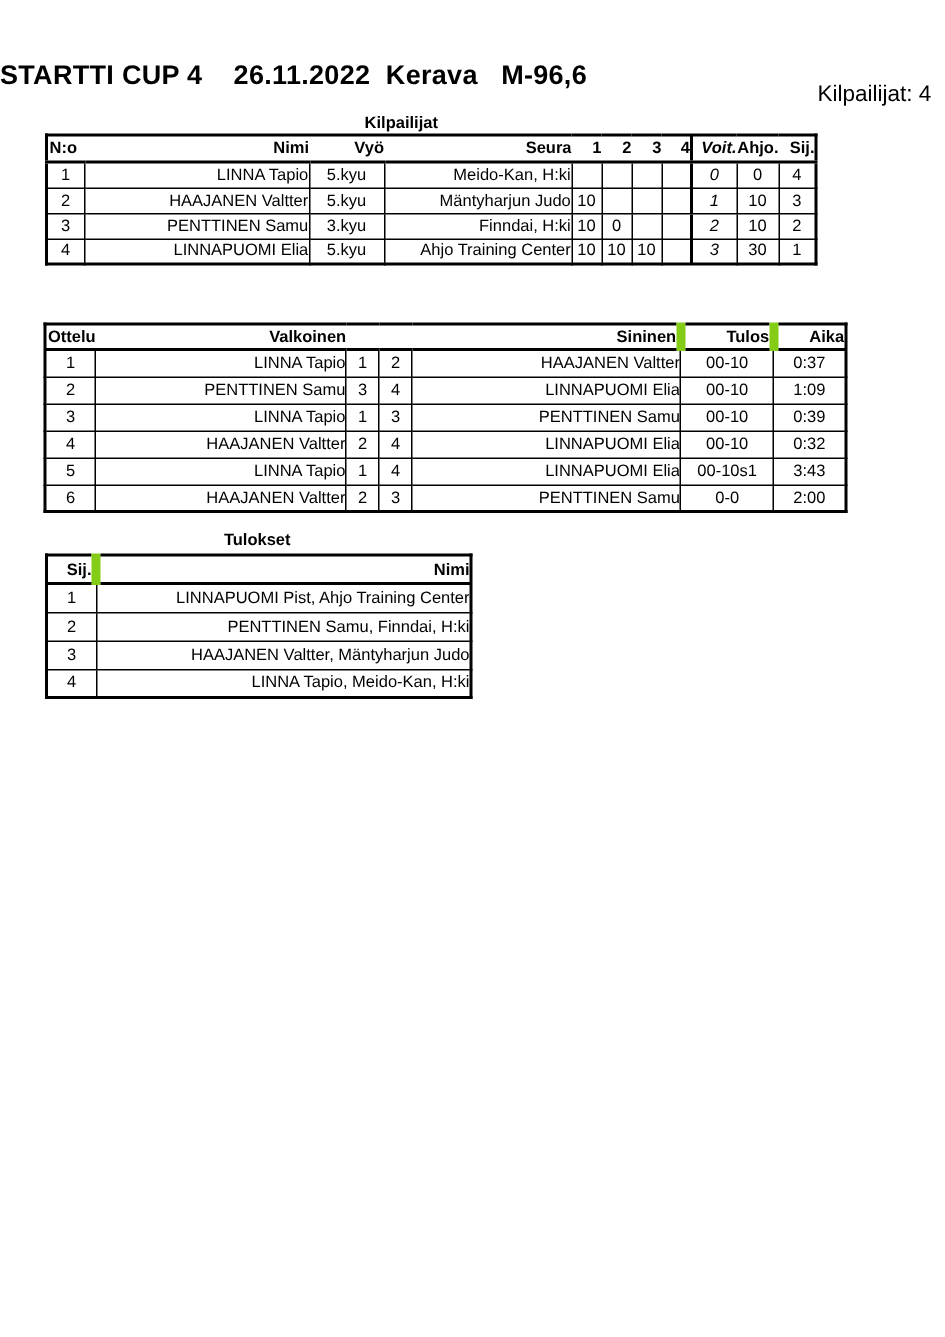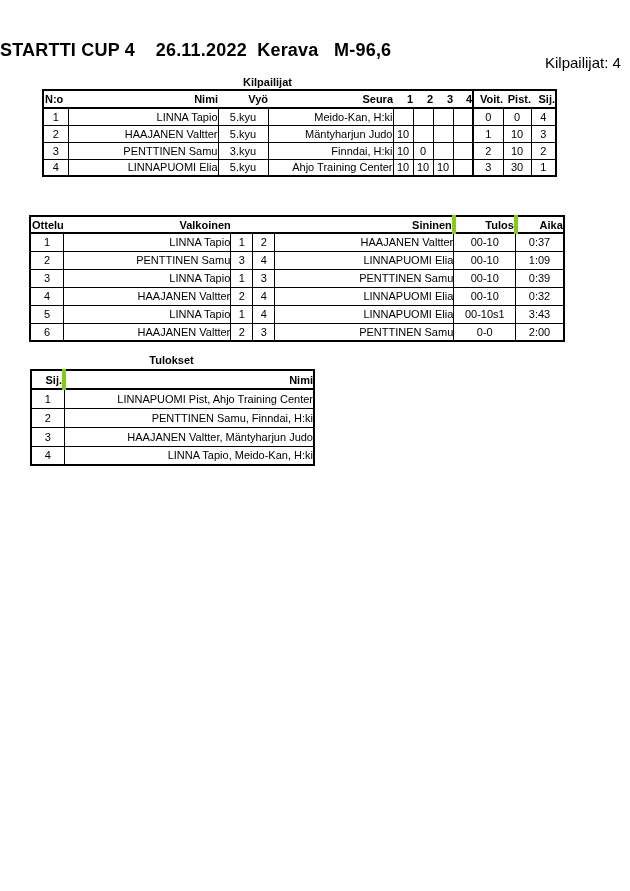--- a/index.html
+++ b/index.html
@@ -27,37 +27,37 @@
   table {
     position:absolute; border-collapse:collapse; table-layout:fixed;
     background:#fff; border:2px solid #000;
   }
   th, td {
     font-size:11px; overflow:hidden; white-space:nowrap; vertical-align:middle;
   }
   th { font-weight:bold; text-align:right; border:none; border-bottom:2px solid #000; }
   td { border:1px solid #000; text-align:center; }
 
-  .t-kilpailijat { left:30px; top:89px;margin-left:12px; }
+  .t-kilpailijat { left:30px; top:89px; }
   .t-kilpailijat th { height:18px; }
   .t-kilpailijat td { height:17px; }
 
   .t-ottelut { left:29px; top:215px; }
   .t-ottelut th { height:17px; }
   .t-ottelut td { height:18px; }
 
   .t-tulokset { left:30px; top:369px; }
   .t-tulokset th { height:19px; }
   .t-tulokset td { height:19px; }
 
   .al { text-align:right; padding-left:6px; }
   th.corner { text-align:left; padding-left:1px; }
-  .thick-left { border-left:2px solid #000 !important; }
+  .thick-left { border-left:2px solid #000 !important;font-style:italic; }
   th.thick-left { border-left:2px solid #000; }
-  th.divided { border-left:4px solid #84cc16; }
+  th.divided { border-left:6px solid #84cc16; }
 </style>
 </head>
 <body>
 
 <div class="page">
 
   <div class="title">STARTTI CUP 4    26.11.2022  Kerava   M-96,6</div>
   <div class="section-heading heading-kilpailijat">Kilpailijat</div>
   <div class="comp-count">Kilpailijat: 4</div>
 
@@ -79,21 +79,21 @@
         <tr>
       <th class="corner">N:o</th>
       <th>Nimi</th>
       <th>Vyö</th>
       <th>Seura</th>
       <th>1</th>
       <th>2</th>
       <th>3</th>
       <th>4</th>
       <th class="thick-left">Voit.</th>
-      <th>Pist.</th>
+      <th>Ahjo.</th>
       <th>Sij.</th>
     </tr>
     <tr>
       <td>1</td>
       <td class="al">LINNA Tapio</td>
       <td>5.kyu</td>
       <td class="al">Meido-Kan, H:ki</td>
       <td></td>
       <td></td>
       <td></td>

